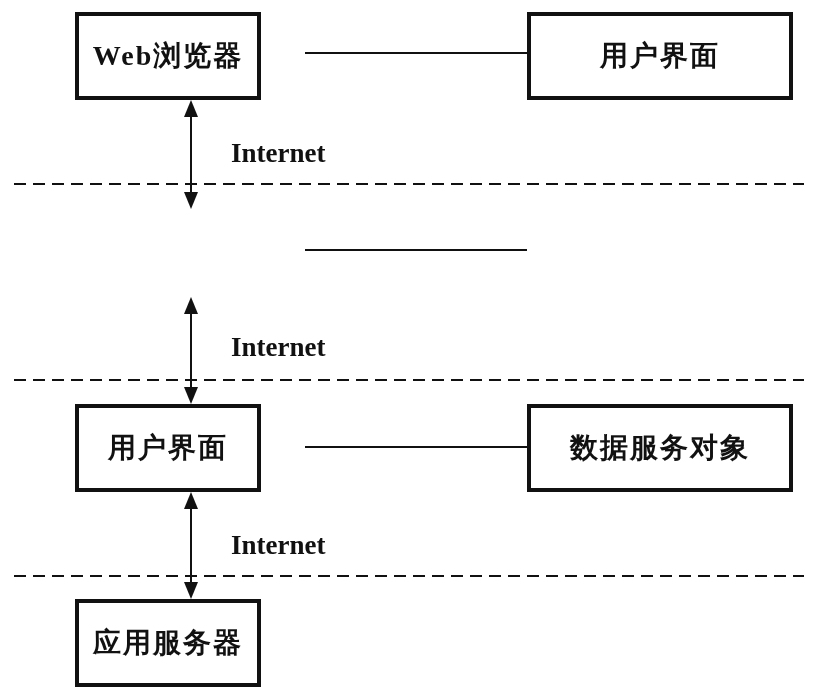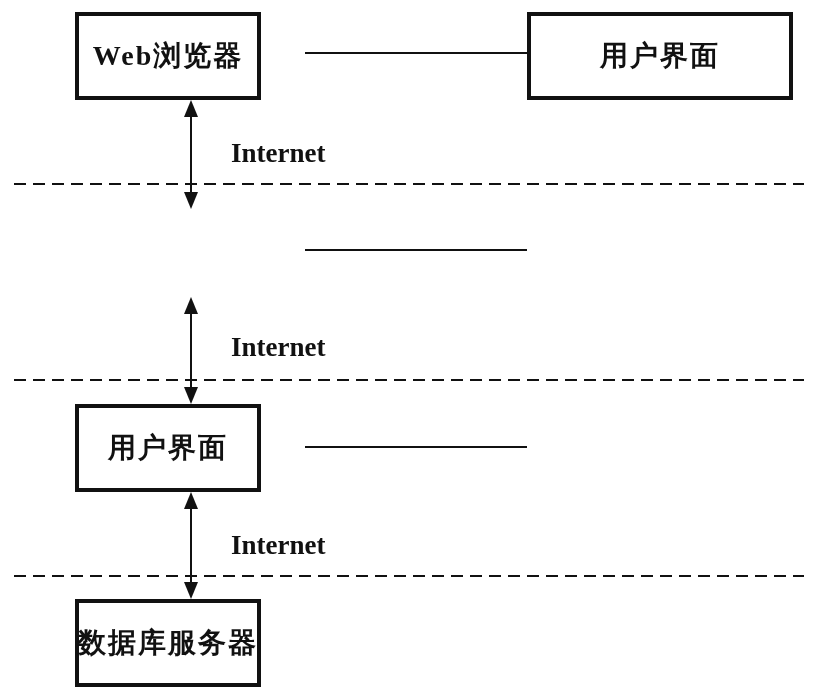--- a/index.html
+++ b/index.html
@@ -134,26 +134,29 @@
     <span class="shaft"></span>
     <span class="head down"></span>
   </div>
   <div class="netlabel n2">Internet</div>
   <div class="dashed d2"></div>
 
   <div class="box col-left row3">
     <span class="label">用户界面</span>
   </div>
   <div class="hconn c3"></div>
+  <div class="box col-right row3">
+    <span class="label">数据服务对象</span>
+  </div>
 
   <div class="varrow a3">
     <span class="head up"></span>
     <span class="shaft"></span>
     <span class="head down"></span>
   </div>
   <div class="netlabel n3">Internet</div>
   <div class="dashed d3"></div>
 
   <div class="box col-left row4">
-    <span class="label">数据库服务器</span>
+    <span class="label">应用服务器</span>
   </div>
 
 </div>
 
 </body></html>

